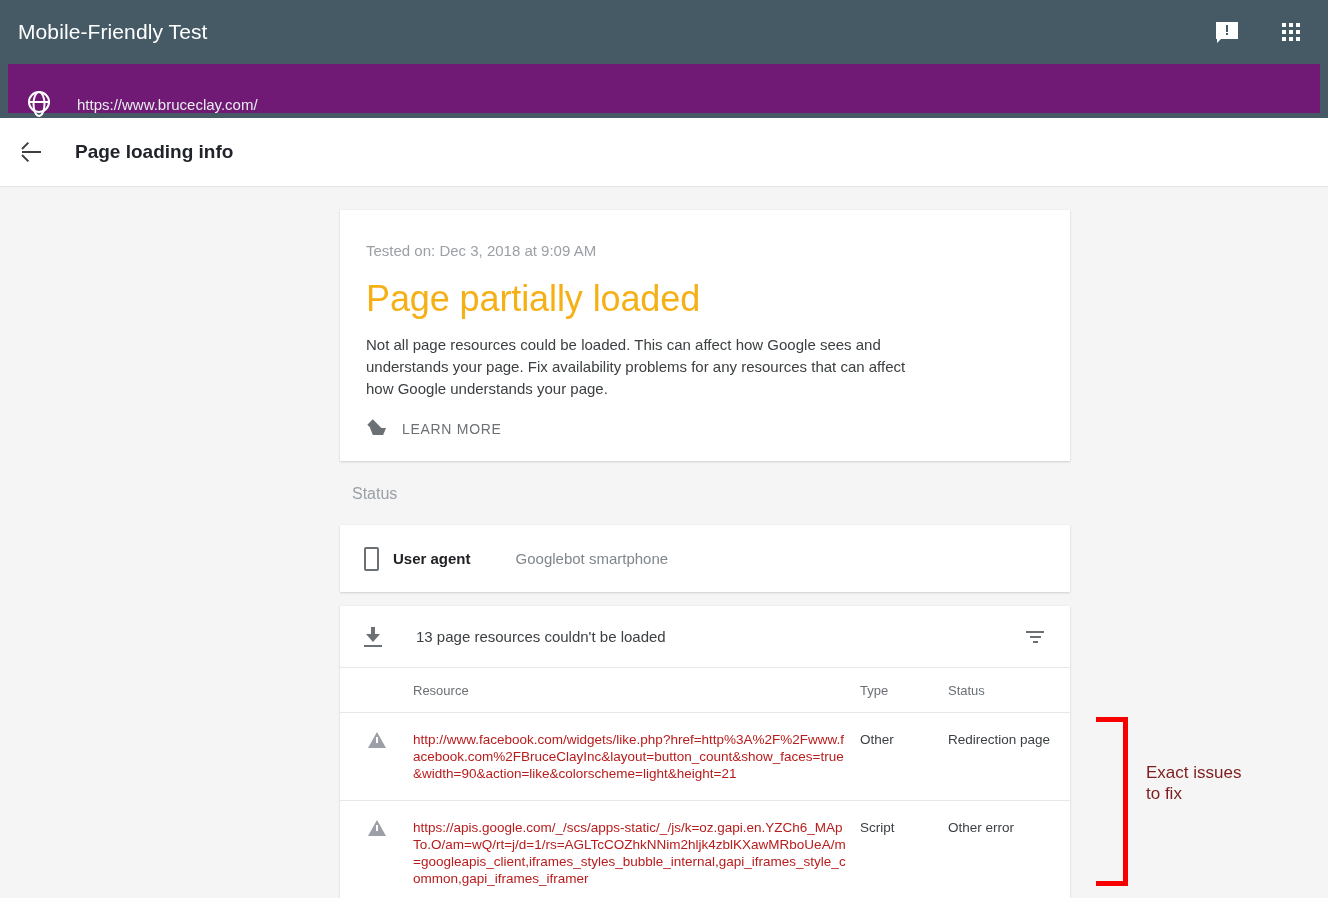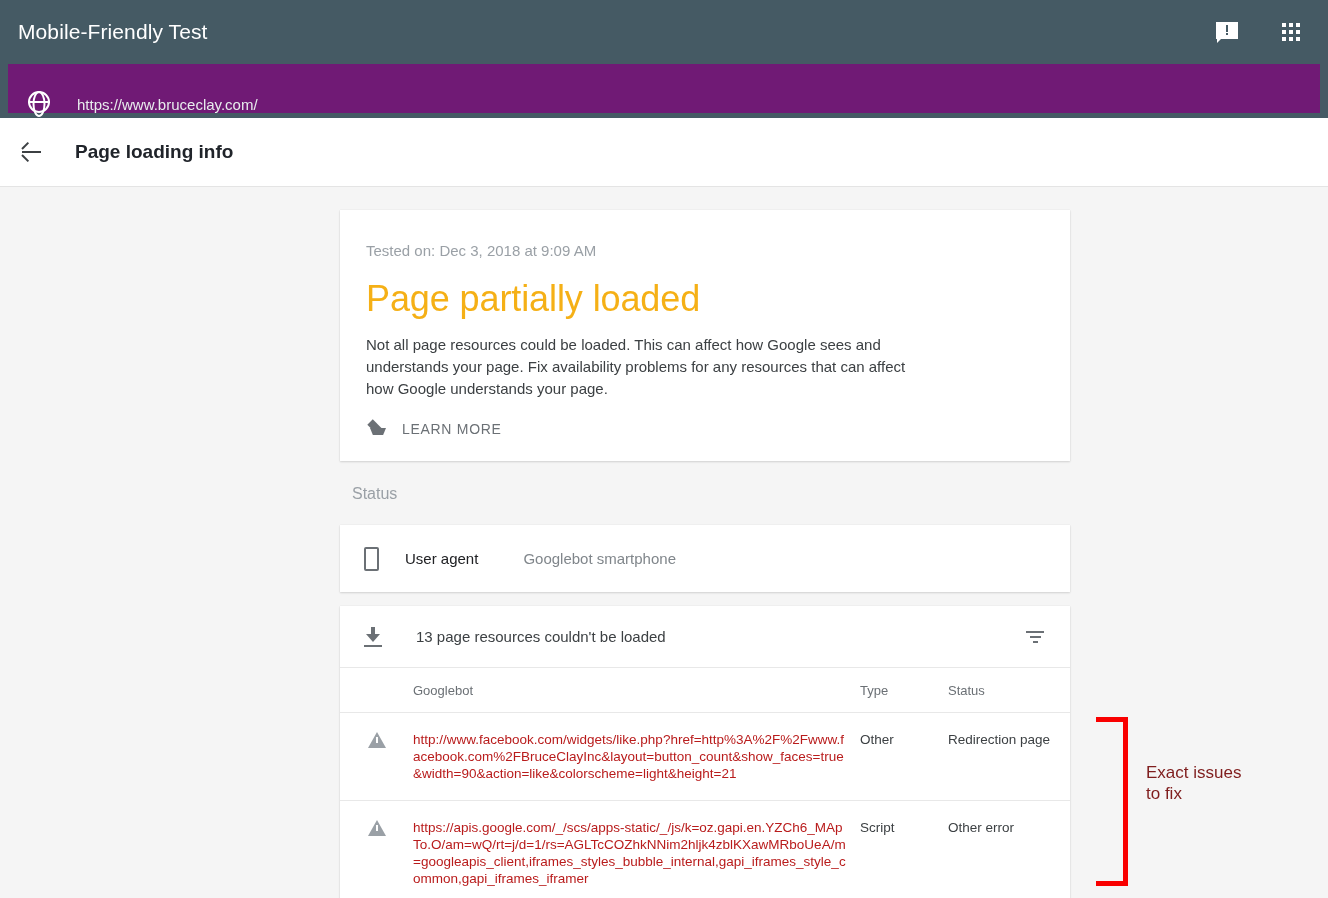--- a/index.html
+++ b/index.html
@@ -247,23 +247,23 @@
     align-items: center;
     padding-left: 24px;
   }
   .phone-ico {
     width: 15px; height: 24px;
     border: 2px solid #6b7075;
     border-radius: 2px;
     flex: 0 0 auto;
   }
   .ua-label {
-    margin-left: 26px;
+    margin-left: 14px;
     font-size: 15px;
-    font-weight: 400;
+    font-weight: 700;
     color: #202124;
   }
   .ua-value {
     margin-left: 45px;
     font-size: 15px;
     color: #80868b;
   }
 
   
   .res-card {
@@ -475,21 +475,21 @@
       <span class="filter-ico">
           <i></i>
           <i></i>
           <i></i>
         </span>
     </div>
 
     <div class="res-table">
       <div class="res-thead">
         <div class="cell-icon"></div>
-        <div class="cell-resource th">Googlebot</div>
+        <div class="cell-resource th">Resource</div>
         <div class="cell-type th">Type</div>
         <div class="cell-status th">Status</div>
       </div>
 
       <div class="res-row">
         <div class="cell-icon">
           <span class="warn-ico"></span>
         </div>
         <div class="cell-resource res-url">http://www.facebook.com/widgets/like.php?href=http%3A%2F%2Fwww.facebook.com%2FBruceClayInc&amp;layout=button_count&amp;show_faces=true&amp;width=90&amp;action=like&amp;colorscheme=light&amp;height=21</div>
         <div class="cell-type res-type">Other</div>

